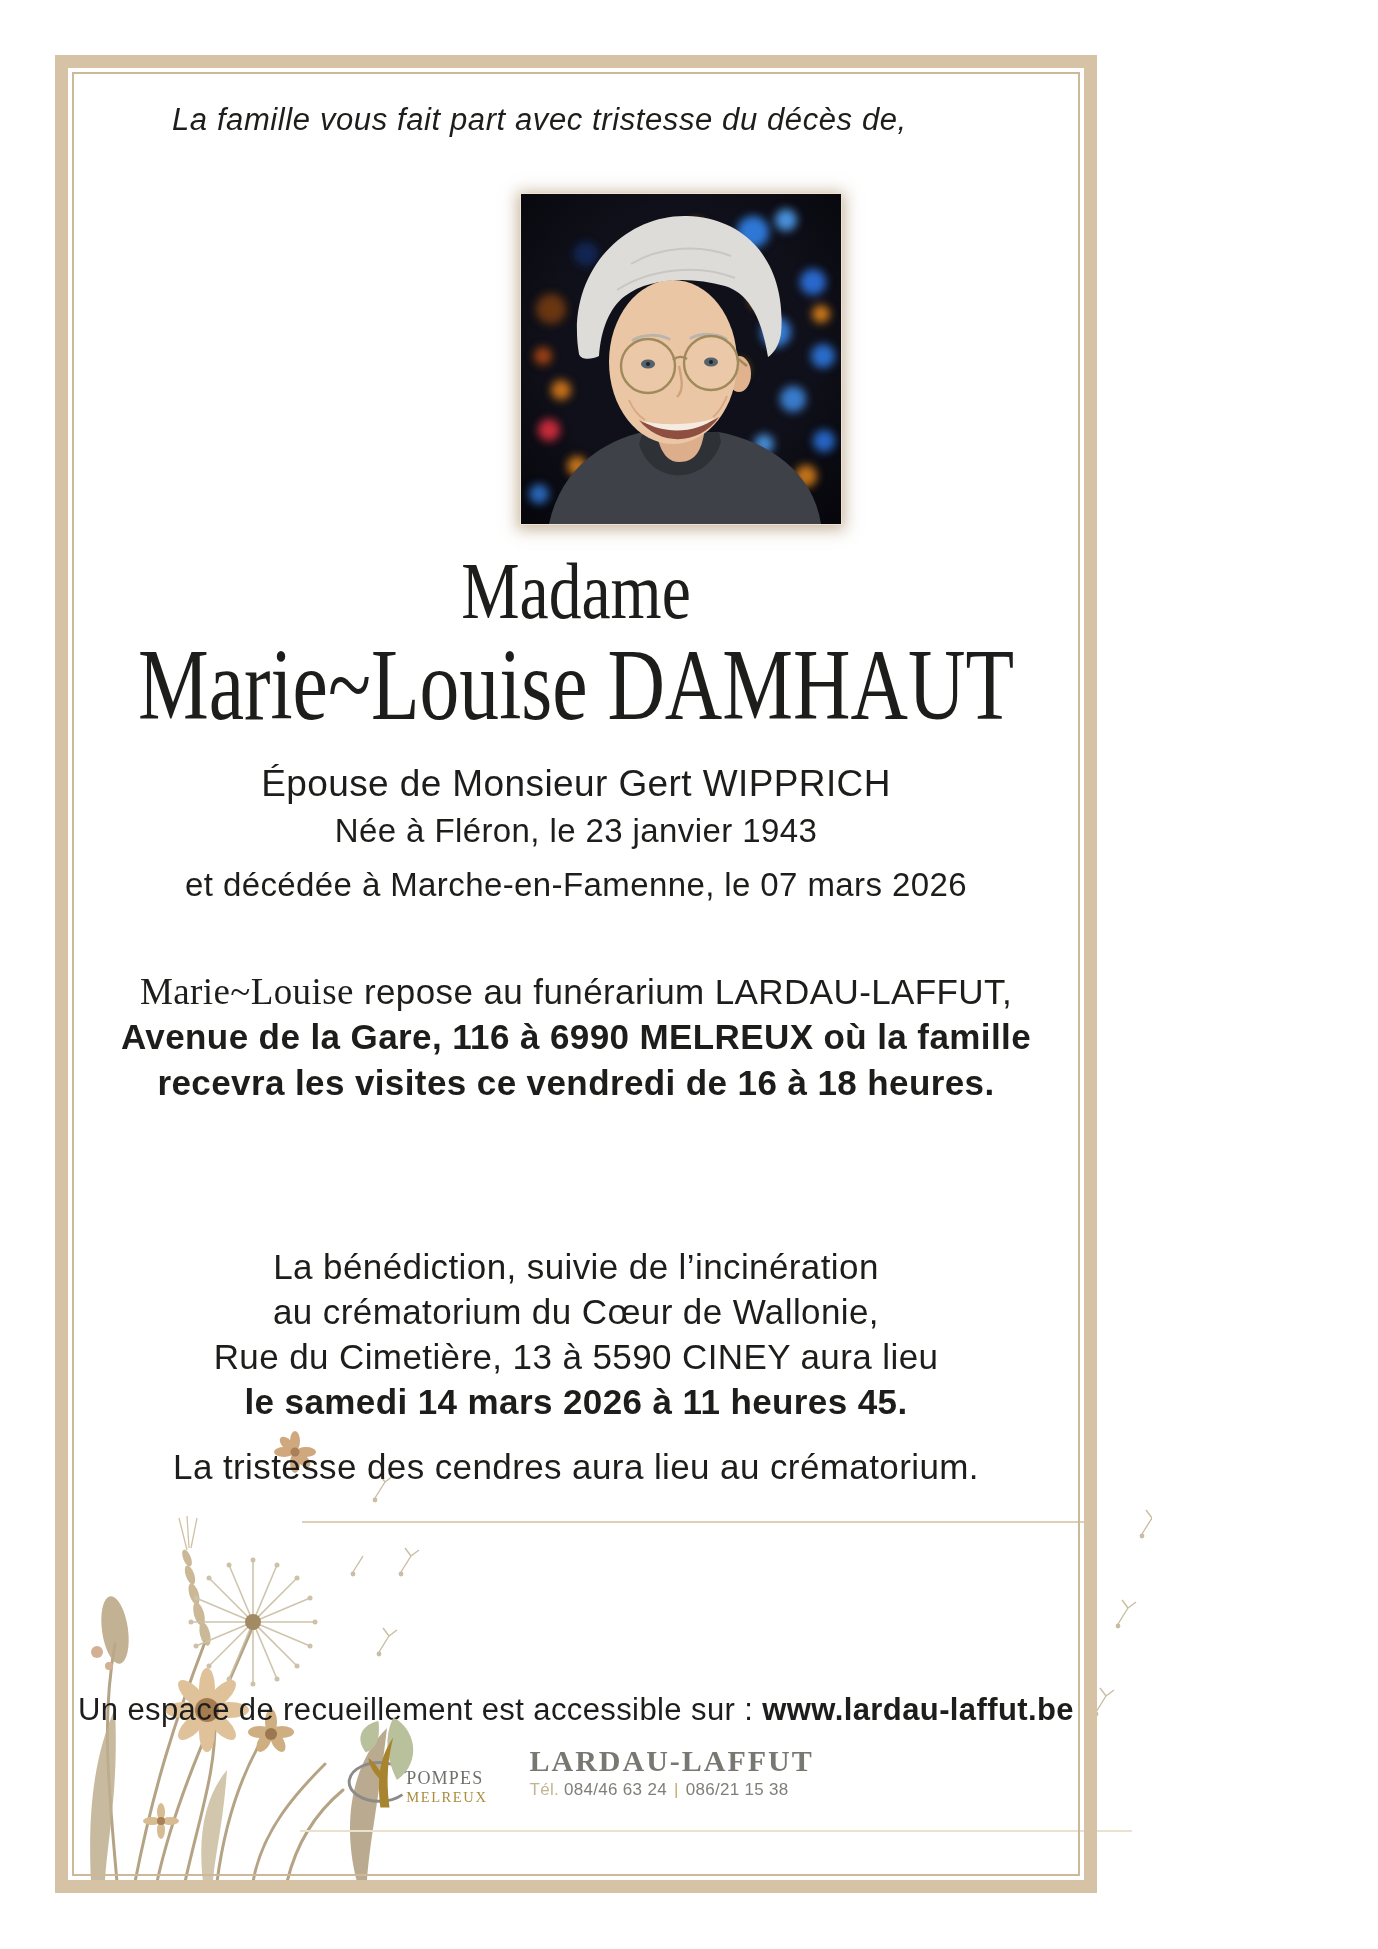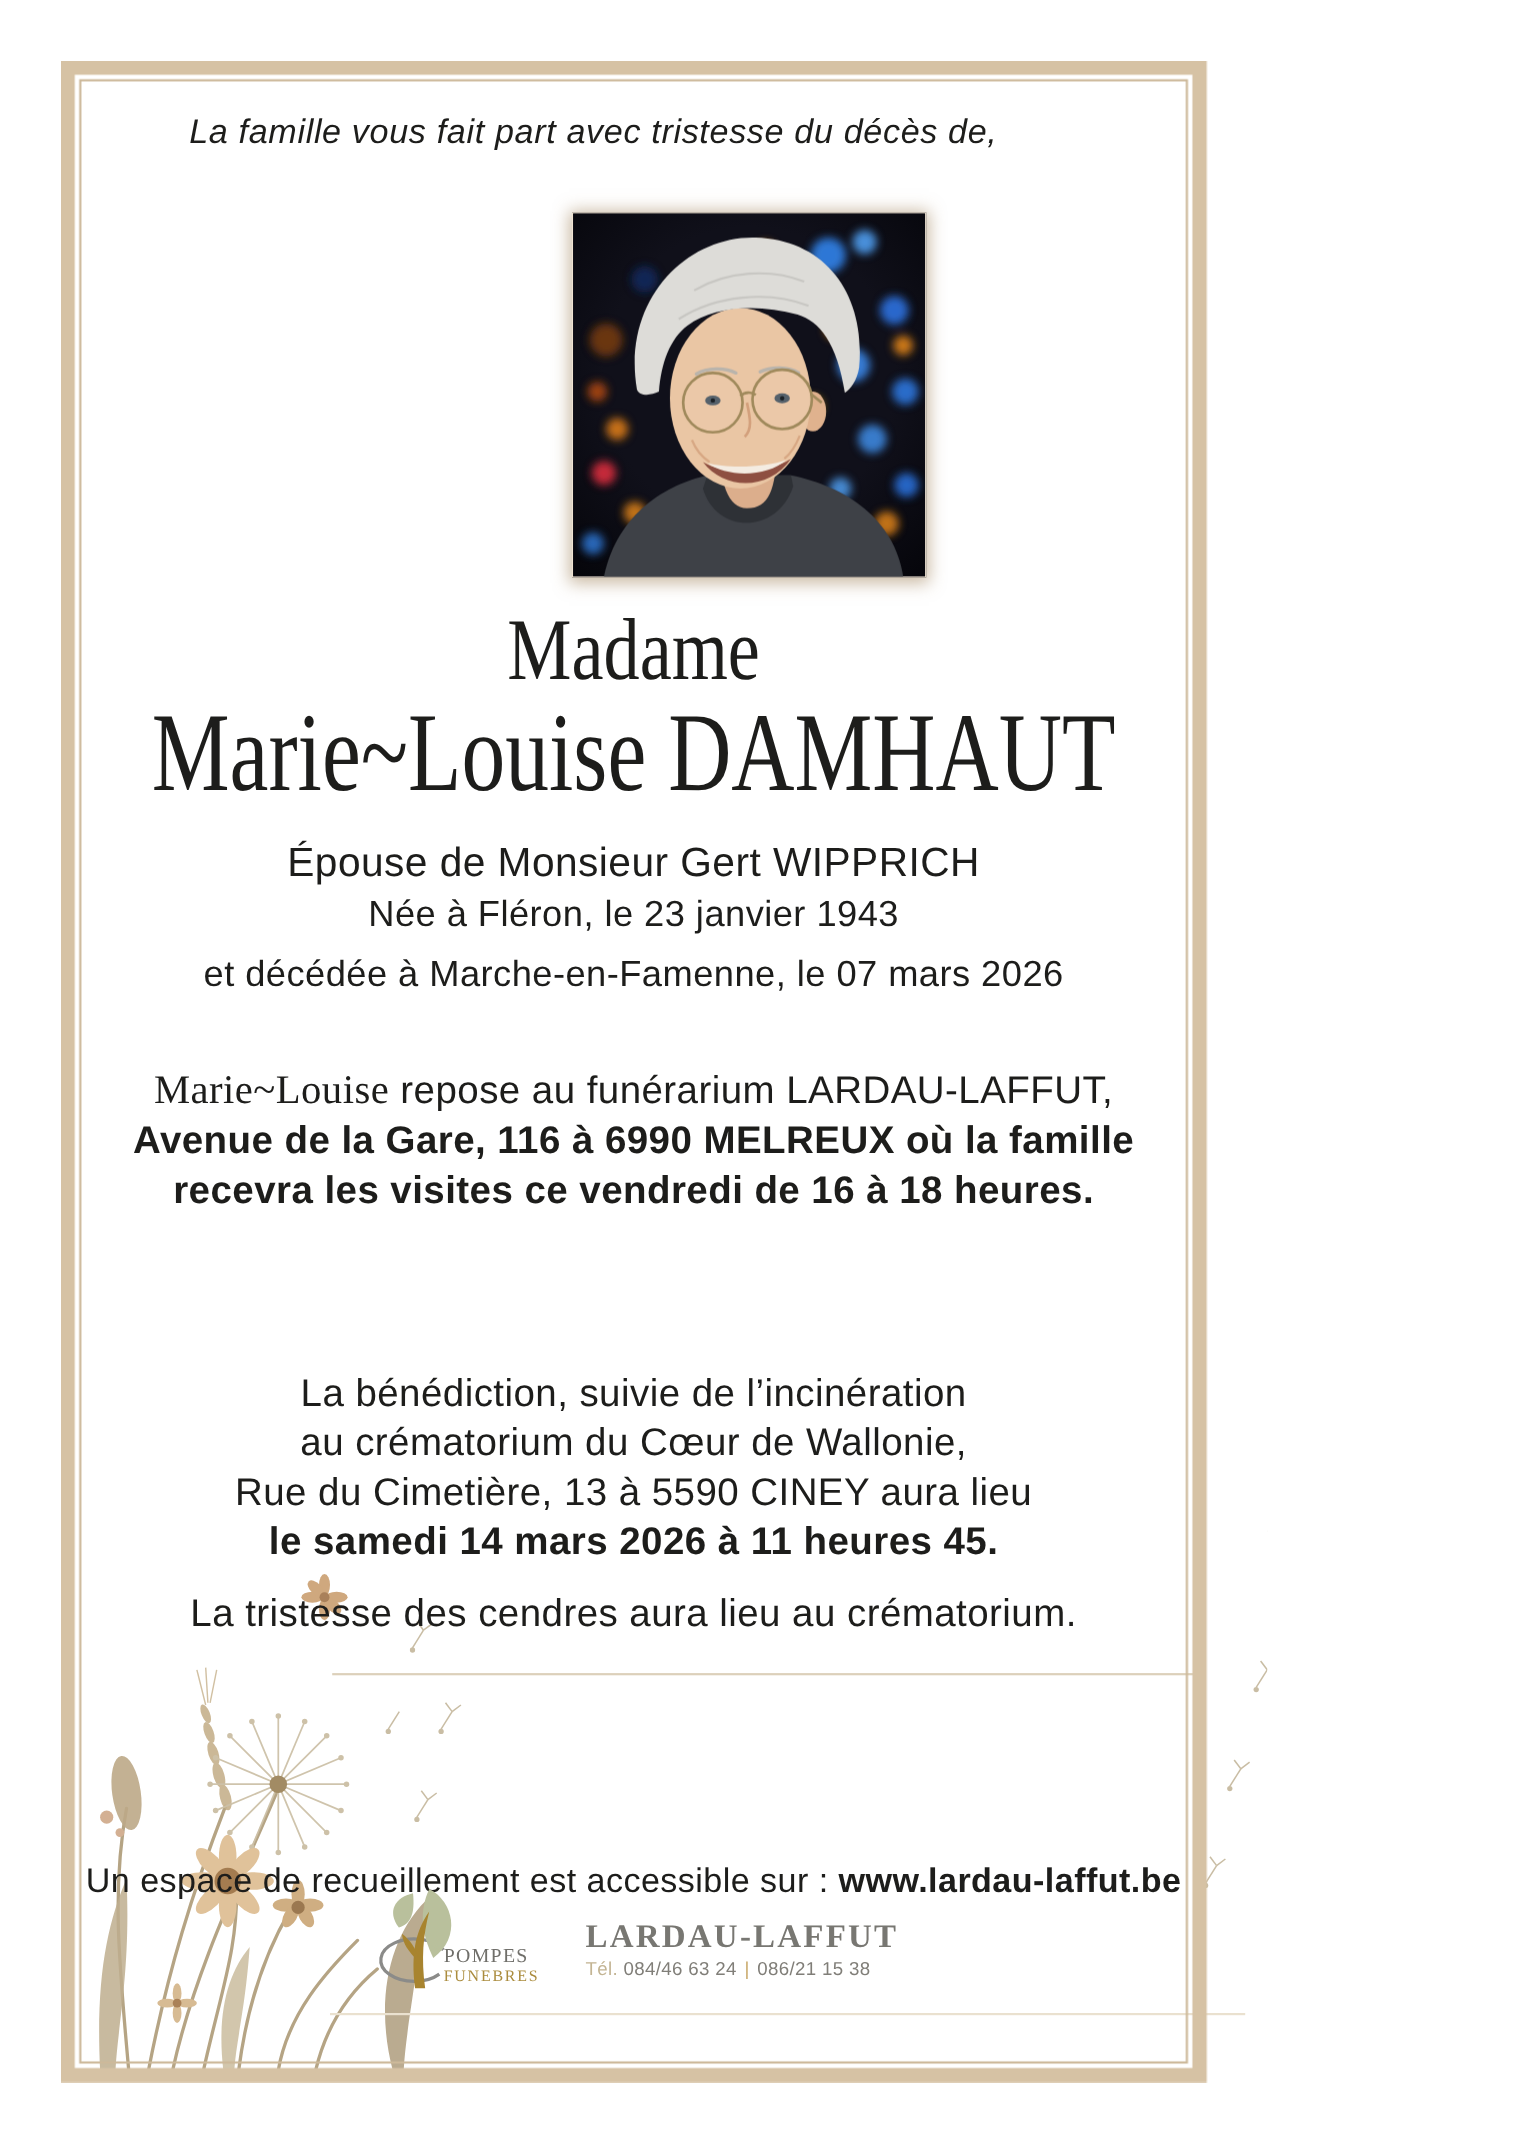--- a/index.html
+++ b/index.html
@@ -370,21 +370,21 @@
     <div class="logo-mark">
       <svg class="leaf-icon" viewBox="0 0 100 105">
         <path d="M74 64 A33 21 0 1 0 70 88" fill="none" stroke="#8b8b89" stroke-width="3.2"></path>
         <path d="M60 4 C84 16 92 52 64 72 C52 48 50 26 60 4 Z" fill="#b9c09c"></path>
         <path d="M30 42 C18 26 26 12 44 8 C46 28 42 38 30 42 Z" fill="#b9c09c"></path>
         <path d="M46 102 C42 68 46 46 60 26 C54 50 52 72 56 102 Z" fill="#a8842f"></path>
         <path d="M48 74 C40 66 34 58 33 48 C41 54 46 62 49 70 Z" fill="#a8842f"></path>
       </svg>
       <div class="logo-text">
         <div class="pompes">POMPES</div>
-        <div class="funebres">FUNEBRES</div>
+        <div class="funebres">MELREUX</div>
       </div>
     </div>
     <div class="company">
       <div class="company-name">LARDAU-LAFFUT</div>
       <div class="tel">
         <span class="tel-label">Tél.</span>
         <span>084/46 63 24</span><span class="tel-sep">|</span><span>086/21 15 38</span>
       </div>
     </div>
   </div>

